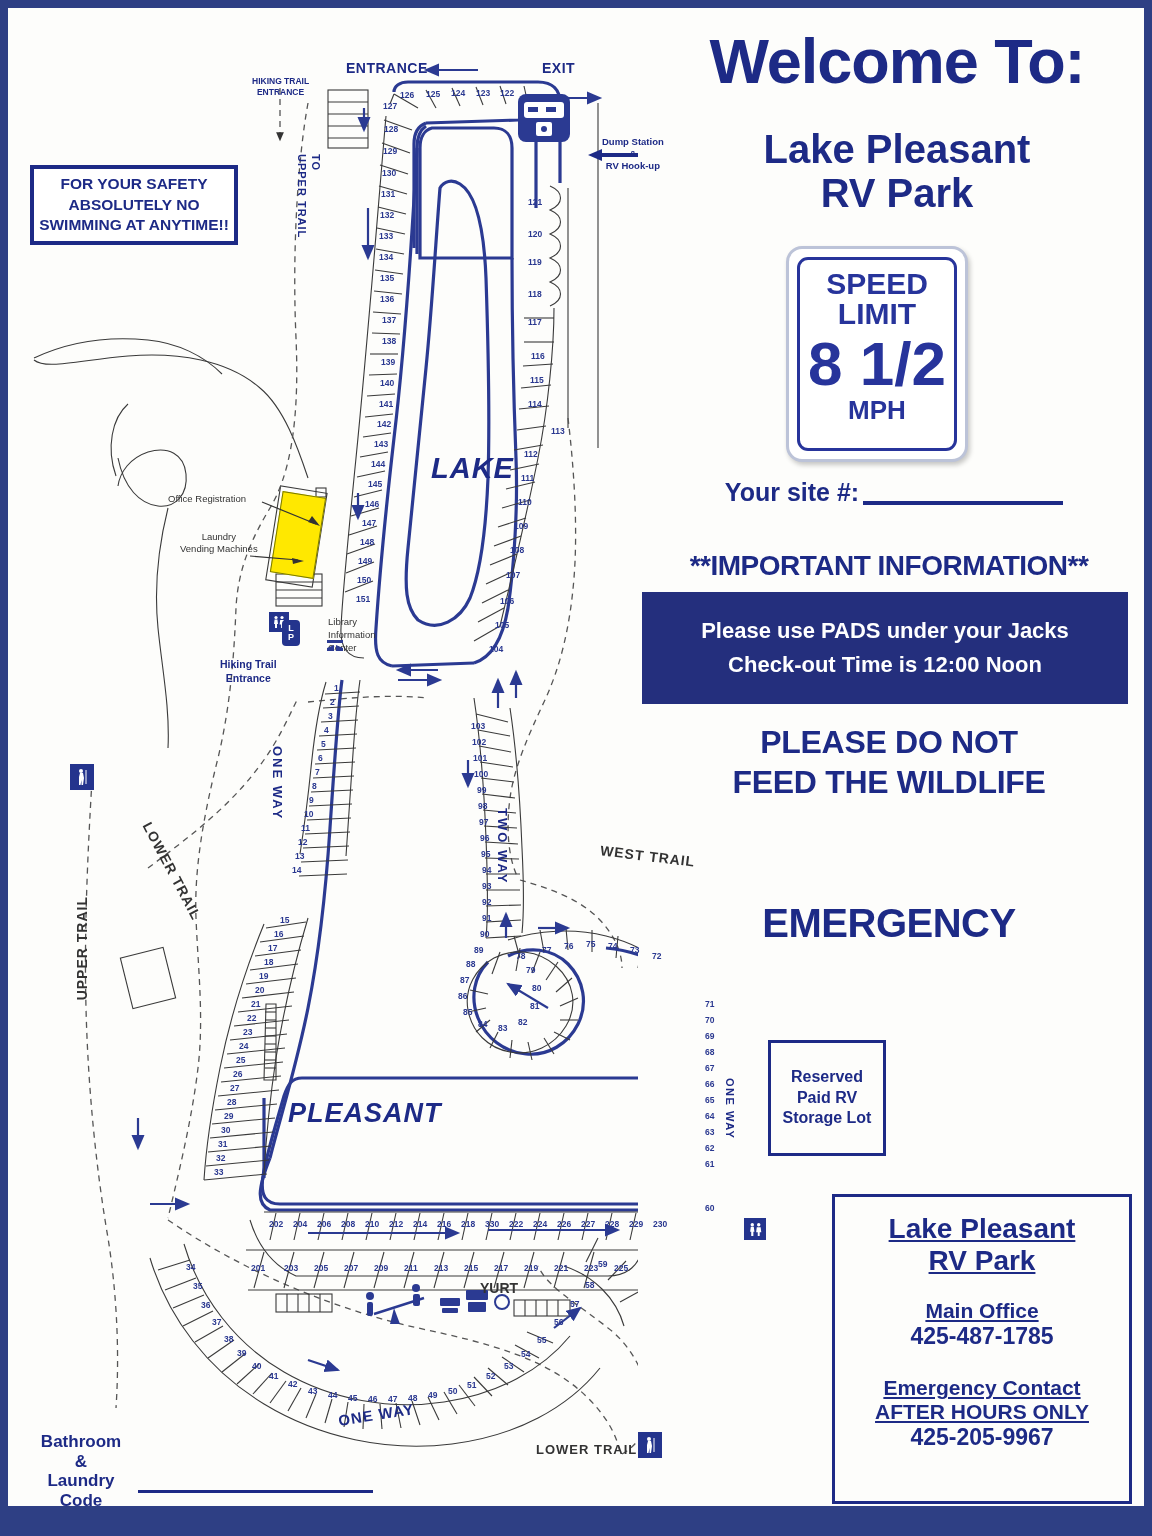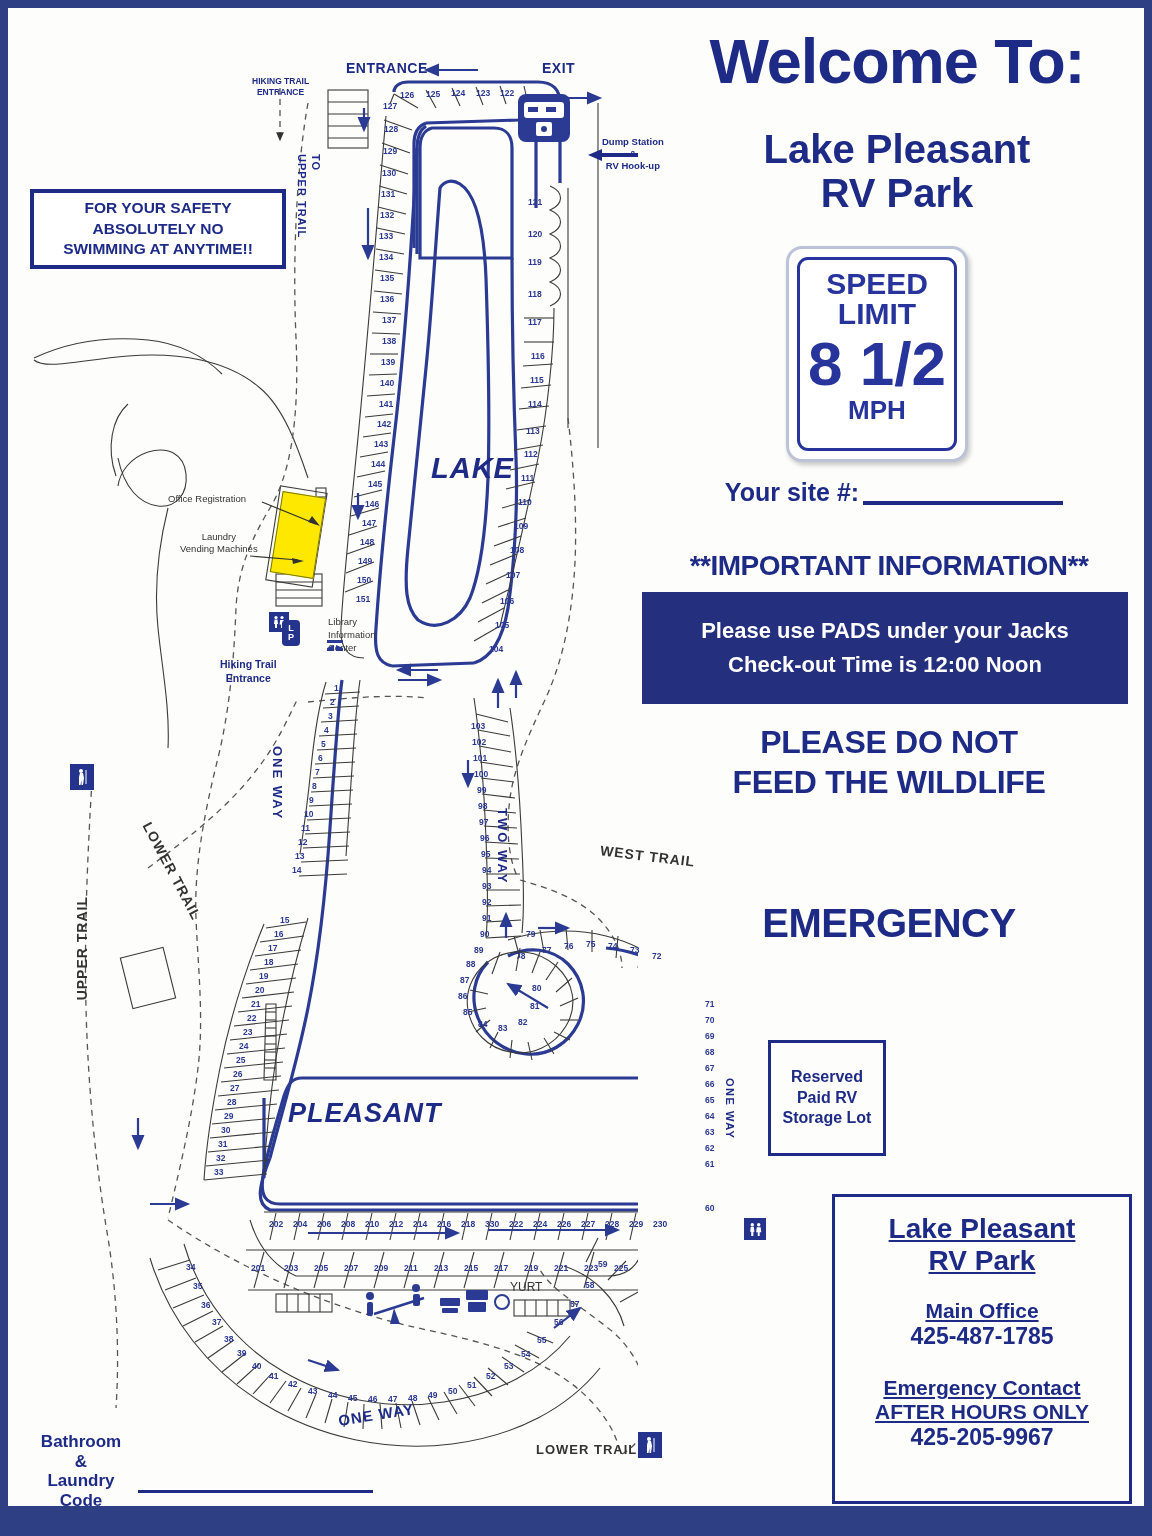--- a/index.html
+++ b/index.html
@@ -115,27 +115,26 @@
   .cb-num   { font-size: 23px; font-weight: bold; }
   .cb-sub2  { font-size: 21px; font-weight: bold; margin-top: 26px; text-decoration: underline;}
   .cb-sub3  { font-size: 21px; font-weight: bold; text-decoration: underline;}
 
   
   #map-area {
     position: absolute; left: 0; top: 0; width: 630px; height: 1498px;
   }
   #safety-box {
     position: absolute; left: 22px; top: 157px;
-    width: 256px; height: 80px;
+    width: 208px; height: 80px;
     border: 4px solid #1d2a86;
     display: flex; flex-direction: column; justify-content: center; align-items: center;
     color: #1d2a86; font-size: 15.5px; font-weight: bold; line-height: 1.35;
     text-align: center; background: #fff;
     box-sizing: border-box;
-    margin-top: 24px;
   }
   #bathroom-code {
     position: absolute; left: 18px; top: 1424px;
     color: #1d2a86; font-size: 17px; font-weight: bold;
     line-height: 1.15; text-align: center; width: 110px;
   }
   #bathroom-blank {
     position: absolute; left: 130px; top: 1482px;
     width: 235px; border-bottom: 3px solid #1d2a86;
   }
@@ -598,21 +597,21 @@
 
       <div class="mlabel" style="left:262px;top:738px;font-size:13px;writing-mode:vertical-rl;letter-spacing:2px;">ONE WAY</div>
       <div class="mlabel" style="left:487px;top:800px;font-size:13px;writing-mode:vertical-rl;letter-spacing:2px;">TWO WAY</div>
       <div class="mlabel" style="left:716px;top:1070px;font-size:11px;writing-mode:vertical-rl;letter-spacing:1.5px;">ONE WAY</div>
       <div class="mlabel" style="left:330px;top:1398px;font-size:15px;letter-spacing:1px;transform:rotate(-9deg);">ONE WAY</div>
 
       <div class="mlabel" style="left:592px;top:840px;font-size:14px;letter-spacing:1px;transform:rotate(7deg);color:#333;">WEST TRAIL</div>
       <div class="mlabel" style="left:110px;top:855px;font-size:14px;letter-spacing:1px;transform:rotate(62deg);color:#333;">LOWER TRAIL</div>
       <div class="mlabel" style="left:66px;top:888px;font-size:14px;writing-mode:vertical-rl;transform:rotate(180deg);letter-spacing:1px;color:#333;">UPPER TRAIL</div>
       <div class="mlabel" style="left:528px;top:1434px;font-size:13px;letter-spacing:1px;color:#333;">LOWER TRAIL</div>
-      <div class="mlabel" style="left:502px;top:1272px;font-size:12px;color:#333;font-weight:normal;">YURT</div>
+      <div class="mlabel" style="left:472px;top:1272px;font-size:14px;color:#333;font-weight:bold;">YURT</div>
 
       <div class="guide-icon" style="left:62px;top:756px;width:24px;height:26px;">
         <svg width="16" height="18" viewBox="0 0 16 18">
             <g fill="#fff">
               <circle cx="7" cy="3" r="2"></circle>
               <path d="M6,5 L9,5 L10,10 L9,17 L7.5,17 L7.5,12 L6.5,17 L5,17 L5,9 Z"></path>
               <path d="M12,2 L12,16" stroke="#fff" stroke-width="1"></path>
             </g>
           </svg>
       </div>
@@ -695,21 +694,21 @@
       <div class="sitenum" style="left:348px;top:587px;">151</div>
 
       <div class="sitenum" style="left:520px;top:190px;">121</div>
       <div class="sitenum" style="left:520px;top:222px;">120</div>
       <div class="sitenum" style="left:520px;top:250px;">119</div>
       <div class="sitenum" style="left:520px;top:282px;">118</div>
       <div class="sitenum" style="left:520px;top:310px;">117</div>
       <div class="sitenum" style="left:523px;top:344px;">116</div>
       <div class="sitenum" style="left:522px;top:368px;">115</div>
       <div class="sitenum" style="left:520px;top:392px;">114</div>
-      <div class="sitenum" style="left:518px;top:419px;">113</div>
+      <div class="sitenum" style="left:543px;top:419px;">113</div>
       <div class="sitenum" style="left:516px;top:442px;">112</div>
       <div class="sitenum" style="left:513px;top:466px;">111</div>
       <div class="sitenum" style="left:510px;top:490px;">110</div>
       <div class="sitenum" style="left:506px;top:514px;">109</div>
       <div class="sitenum" style="left:502px;top:538px;">108</div>
       <div class="sitenum" style="left:498px;top:563px;">107</div>
       <div class="sitenum" style="left:492px;top:589px;">106</div>
       <div class="sitenum" style="left:487px;top:613px;">105</div>
       <div class="sitenum" style="left:481px;top:637px;">104</div>
 
@@ -792,21 +791,21 @@
       <div class="sitenum" style="left:466px;top:938px;">89</div>
       <div class="sitenum" style="left:458px;top:952px;">88</div>
       <div class="sitenum" style="left:452px;top:968px;">87</div>
       <div class="sitenum" style="left:450px;top:984px;">86</div>
       <div class="sitenum" style="left:455px;top:1000px;">85</div>
       <div class="sitenum" style="left:470px;top:1012px;">84</div>
       <div class="sitenum" style="left:490px;top:1016px;">83</div>
       <div class="sitenum" style="left:510px;top:1010px;">82</div>
       <div class="sitenum" style="left:522px;top:994px;">81</div>
       <div class="sitenum" style="left:524px;top:976px;">80</div>
-      <div class="sitenum" style="left:518px;top:922px;text-align:center;">79</div>
+      <div class="sitenum" style="left:518px;top:958px;text-align:center;">79</div>
       <div class="sitenum" style="left:508px;top:944px;">78</div>
       <div class="sitenum" style="left:534px;top:938px;">77</div>
       <div class="sitenum" style="left:556px;top:934px;">76</div>
       <div class="sitenum" style="left:578px;top:932px;">75</div>
       <div class="sitenum" style="left:600px;top:934px;">74</div>
       <div class="sitenum" style="left:622px;top:938px;">73</div>
       <div class="sitenum" style="left:644px;top:944px;">72</div>
 
       <div class="sitenum" style="left:697px;top:992px;">71</div>
       <div class="sitenum" style="left:697px;top:1008px;">70</div>

